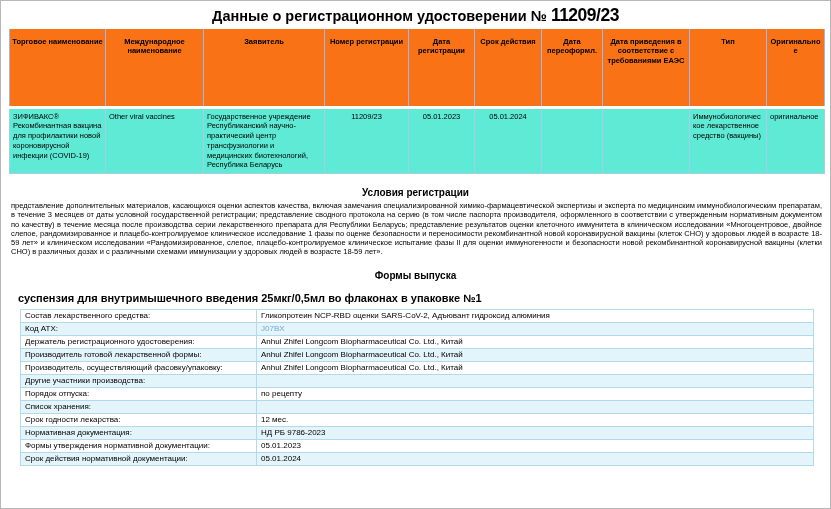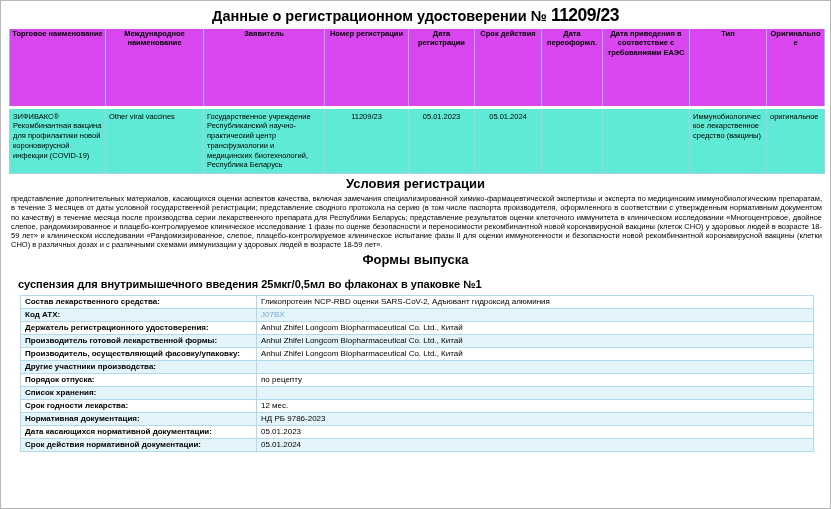--- a/index.html
+++ b/index.html
@@ -23,25 +23,25 @@
 
   
   table.reg {
     table-layout: fixed;
     border-collapse: collapse;
     width: 815px;
     margin: 3px 0 0 8px;
     font-size: 7.5px;
   }
   table.reg th {
-    background: #d946ef;
+    background: #f97316;
     font-weight: bold;
     text-align: center;
     vertical-align: top;
-    padding: 0 2px;
+    padding: 8px 2px;
     height: 78px;
     border-right: 1px solid #95BBF6;
     border-left: 1px solid #95BBF6;
     border-bottom: 3px solid #ffffff;
     line-height: 1.25;
     overflow-wrap: break-word;
   }
   table.reg td {
     vertical-align: top;
     background: #5eead4;
@@ -50,22 +50,22 @@
     height: 60px;
     line-height: 1.3;
     overflow-wrap: break-word;
   }
   table.reg td.c { text-align: center; }
 
   
   .section-heading {
     text-align: center;
     font-weight: bold;
-    font-size: 13px;
-    margin-top: 2px;
+    font-size: 10px;
+    margin-top: 13px;
   }
   .conditions-text {
     font-size: 7.5px;
     line-height: 9.3px;
     margin: 3px 8px 0 10px;
     text-align: justify;
   }
 
   
   .release-subtitle {
@@ -82,21 +82,21 @@
   }
   table.forms td {
     border: 1px solid #B3D9EC;
     padding: 1.5px 4px;
     height: 12px;
     line-height: 9px;
     vertical-align: middle;
     background: #fff;
   }
   table.forms tr:nth-child(even) td { background: #E3F4FB; }
-  table.forms td.lbl { font-weight: bold; width: 236px; }
+  table.forms td.lbl { font-weight: normal; width: 236px; }
   .link { color: #7BA7D2; cursor: pointer; }
 </style>
 </head>
 <body>
 
 <div class="page-title">
   <span>Данные о регистрационном удостоверении №</span>
   <span class="title-number">11209/23</span>
 </div>
 
@@ -185,21 +185,21 @@
     </tr>
     <tr>
       <td class="lbl">Срок годности лекарства:</td>
       <td class="val">12 мес.</td>
     </tr>
     <tr>
       <td class="lbl">Нормативная документация:</td>
       <td class="val">НД РБ 9786-2023</td>
     </tr>
     <tr>
-      <td class="lbl">Дата касающихся нормативной документации:</td>
+      <td class="lbl">Формы утверждения нормативной документации:</td>
       <td class="val">05.01.2023</td>
     </tr>
     <tr>
       <td class="lbl">Срок действия нормативной документации:</td>
       <td class="val">05.01.2024</td>
     </tr>
 
   </tbody>
 </table>
 

